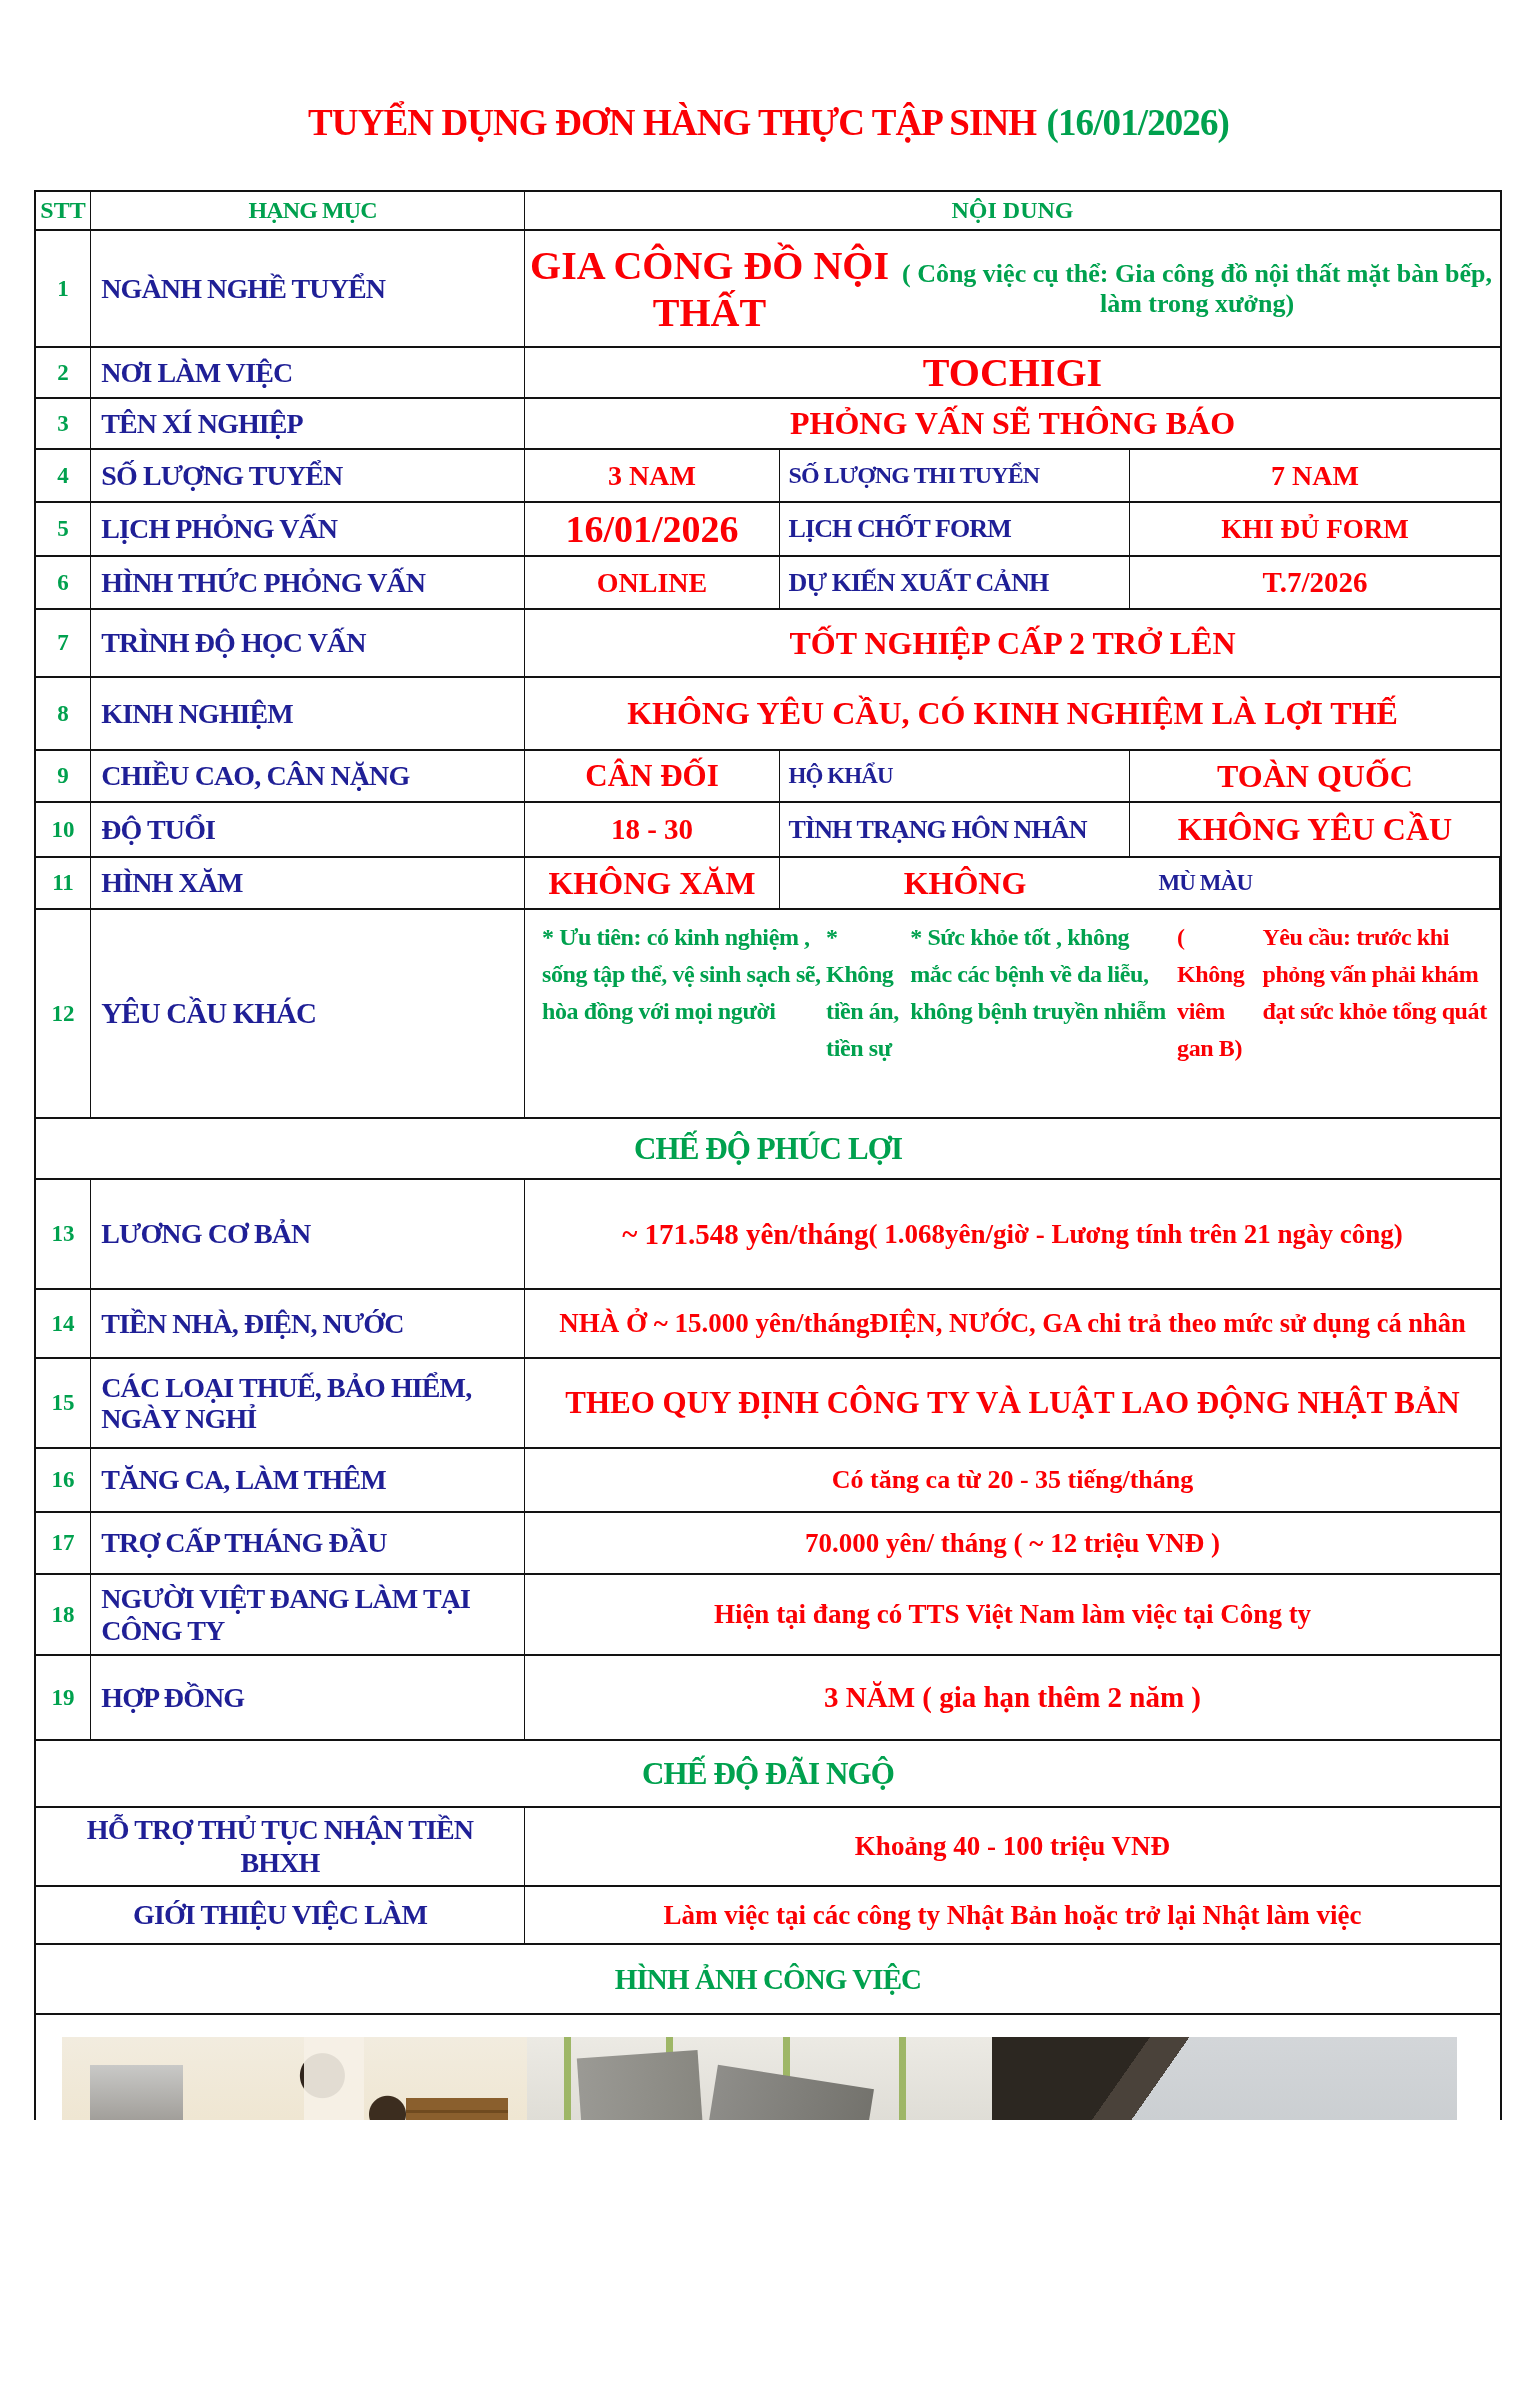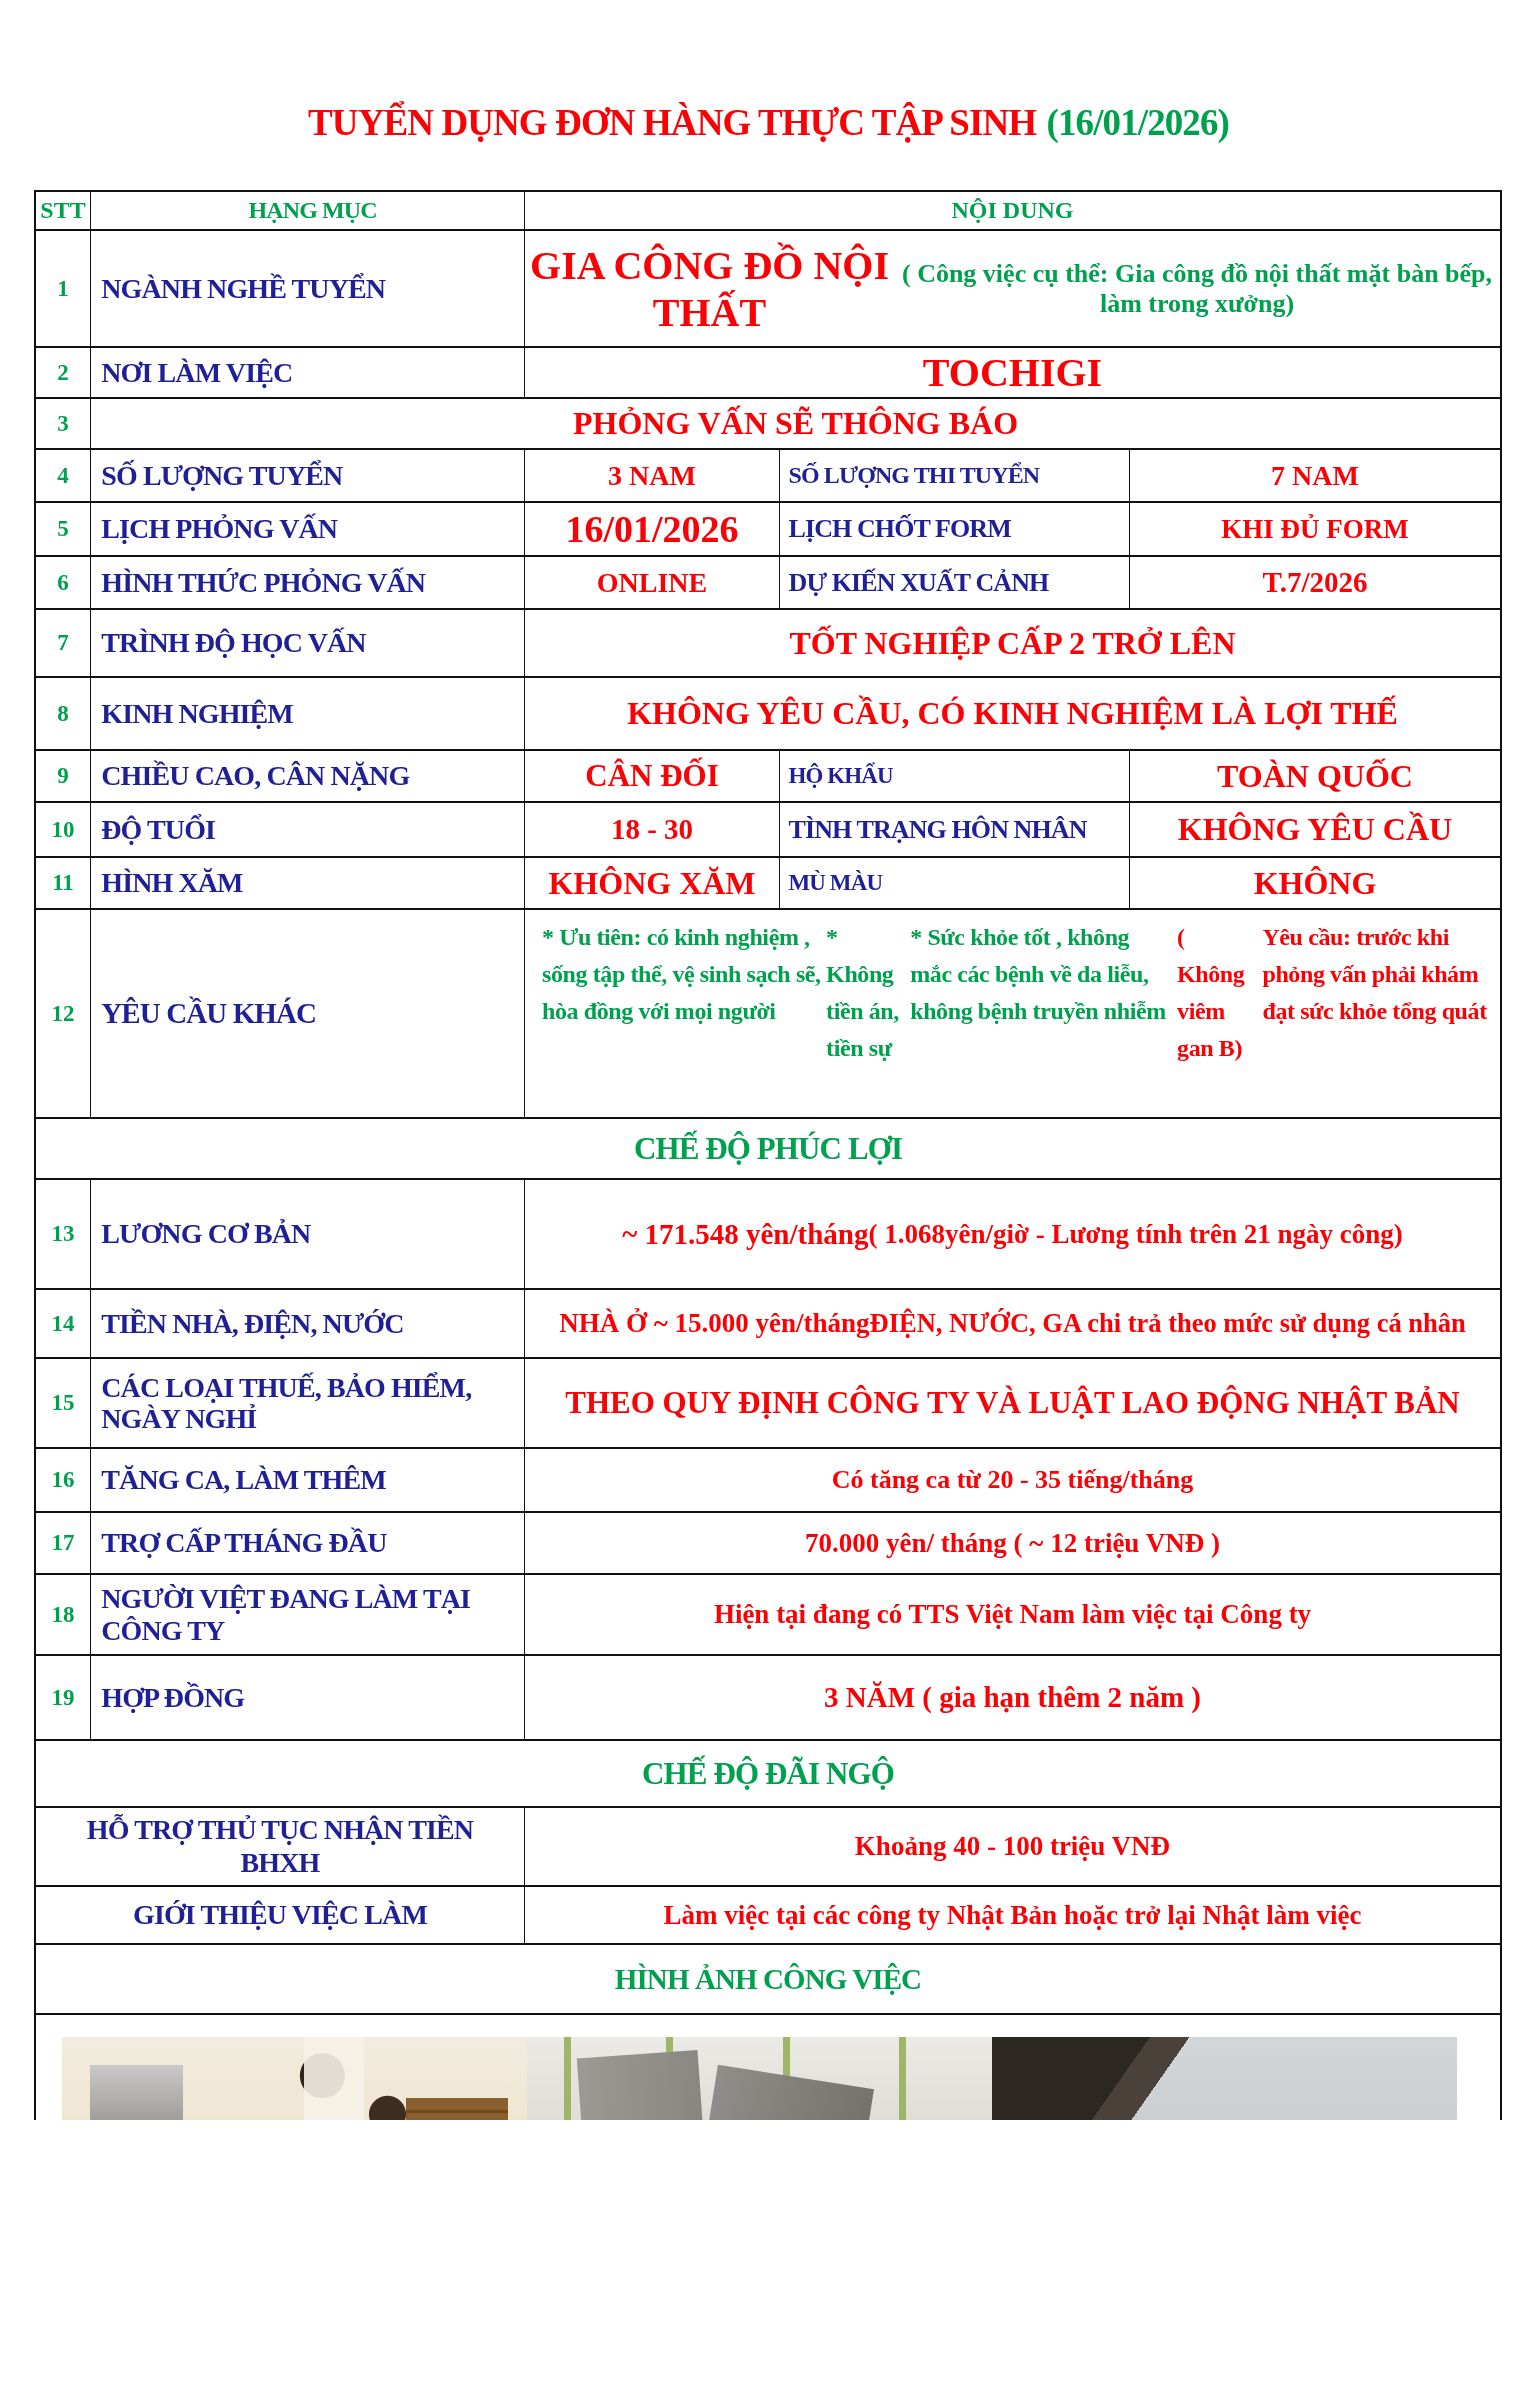--- a/index.html
+++ b/index.html
@@ -120,20 +120,21 @@
     </div>
 
     <div class="row h-r2">
       <div class="c c-stt">2</div>
       <div class="c c-lbl">NƠI LÀM VIỆC</div>
       <div class="c last red fs47">TOCHIGI</div>
     </div>
 
     <div class="row h-r3">
       <div class="c c-stt">3</div>
+      <div class="c c-lbl">TÊN XÍ NGHIỆP</div>
       <div class="c last red fs38">PHỎNG VẤN SẼ THÔNG BÁO</div>
     </div>
 
     <div class="row h-r4">
       <div class="c c-stt">4</div>
       <div class="c c-lbl">SỐ LƯỢNG TUYỂN</div>
       <div class="c c-v1 red fs33">3 NAM</div>
       <div class="c c-l2 fs28">SỐ LƯỢNG THI TUYỂN</div>
       <div class="c last red fs33">7 NAM</div>
     </div>
@@ -179,22 +180,22 @@
       <div class="c c-lbl">ĐỘ TUỔI</div>
       <div class="c c-v1 red fs34">18 - 30</div>
       <div class="c c-l2 fs30">TÌNH TRẠNG HÔN NHÂN</div>
       <div class="c last red fs38">KHÔNG YÊU CẦU</div>
     </div>
 
     <div class="row h-r11">
       <div class="c c-stt">11</div>
       <div class="c c-lbl">HÌNH XĂM</div>
       <div class="c c-v1 red fs38">KHÔNG XĂM</div>
+      <div class="c last red fs38">KHÔNG</div>
       <div class="c c-l2 fs27">MÙ MÀU</div>
-      <div class="c last red fs38">KHÔNG</div>
     </div>
 
     <div class="row h-r12">
       <div class="c c-stt">12</div>
       <div class="c c-lbl fs34">YÊU CẦU KHÁC</div>
       <div class="c last req">
         <div class="green">* Ưu tiên: có kinh nghiệm , sống tập thể, vệ sinh sạch sẽ, hòa đồng với mọi người</div>
         <div class="green">* Không tiền án, tiền sự</div>
         <div class="green">* Sức khỏe tốt , không mắc các bệnh về da liễu, không bệnh truyền nhiễm</div>
         <div class="red indent1">( Không viêm gan B)</div>

